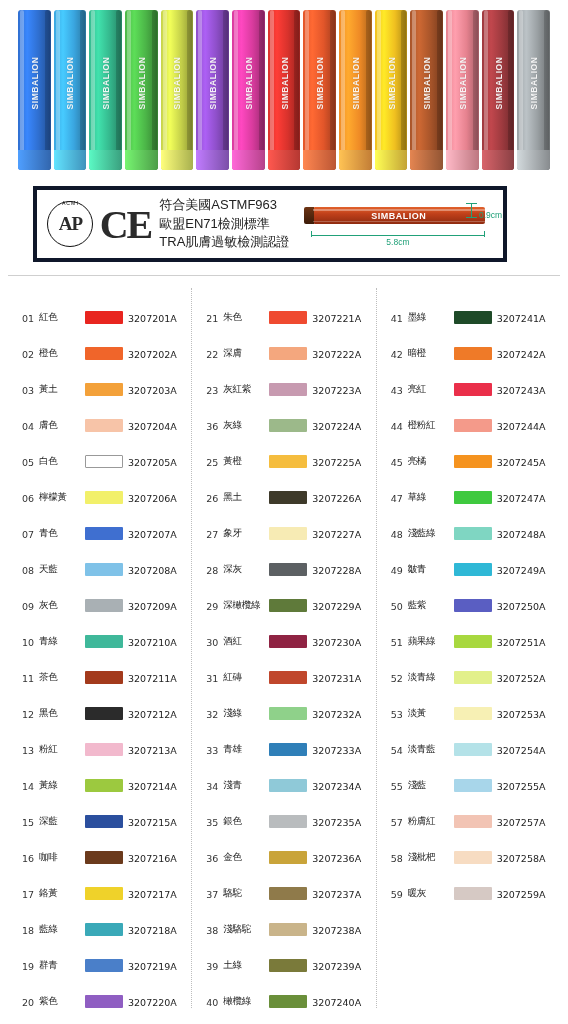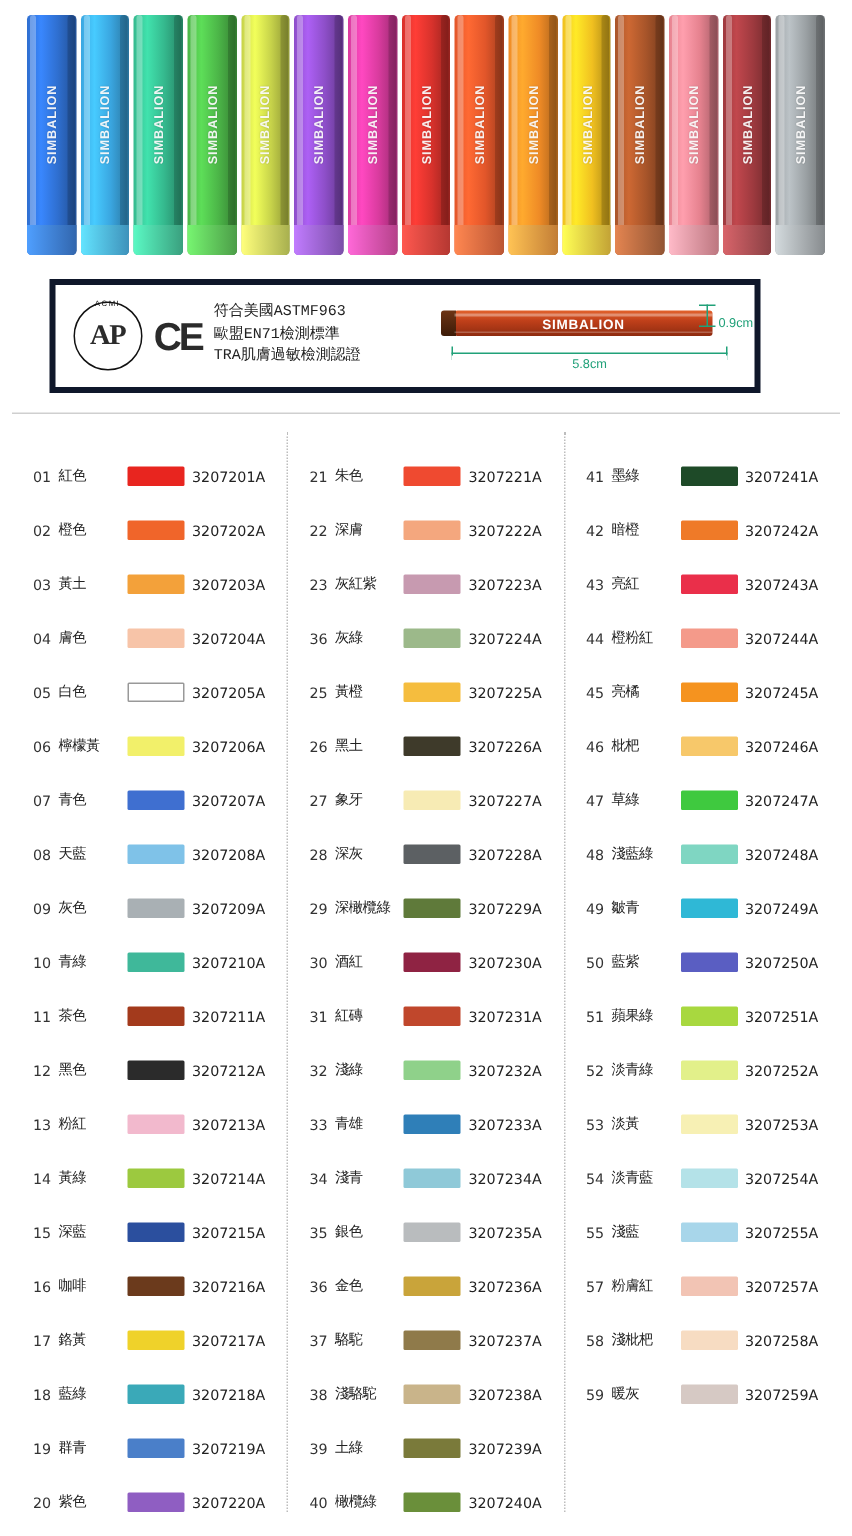--- a/index.html
+++ b/index.html
@@ -53,26 +53,26 @@
   .ap-seal .ring{
     width:44px;height:44px;border:1.6px solid #111;border-radius:50%;
     display:flex;align-items:center;justify-content:center;position:relative;
   }
   .ap-seal .ap{font-family:"Liberation Serif",serif;font-size:19px;font-weight:700;letter-spacing:-1px;}
   .ap-seal .acmi{
     position:absolute;top:-2px;left:0;right:0;text-align:center;
     font-size:5.2px;letter-spacing:1px;color:#111;
   }
   .ce-mark{
-    font-family:Liberation Sans, sans-serif;font-size:26px;font-weight:700;
+    font-family:Liberation Serif, serif;font-size:40px;font-weight:700;
     letter-spacing:-2px;margin:0 8px 0 2px;
   }
   .cert-text{
-    font-size:10px;line-height:1.45;color:#222;
-    font-family:Liberation Mono, monospace;width:150px;
+    font-size:13px;line-height:1.45;color:#222;
+    font-family:Liberation Sans, sans-serif;width:150px;
   }
   .pencil-spec{
     position:relative;width:210px;height:58px;margin-left:4px;
   }
   .pencil{
     position:absolute;left:8px;top:12px;width:172px;height:17px;
     background:linear-gradient(180deg,#e2622c 0%,#c0401a 40%,#8e2b10 100%);
     border-radius:2px;display:flex;align-items:center;justify-content:center;
   }
   .pencil .ptip{
@@ -580,26 +580,20 @@
         <span class="swatch" style="background:#f49a8a;"></span>
         <span class="code">3207244A</span>
       </div>
       <div class="row">
         <span class="num">45</span>
         <span class="cname">亮橘</span>
         <span class="swatch" style="background:#f5931f;"></span>
         <span class="code">3207245A</span>
       </div>
       <div class="row">
-        <span class="num">46</span>
-        <span class="cname">枇杷</span>
-        <span class="swatch" style="background:#f7c86a;"></span>
-        <span class="code">3207246A</span>
-      </div>
-      <div class="row">
         <span class="num">47</span>
         <span class="cname">草綠</span>
         <span class="swatch" style="background:#3fc93f;"></span>
         <span class="code">3207247A</span>
       </div>
       <div class="row">
         <span class="num">48</span>
         <span class="cname">淺藍綠</span>
         <span class="swatch" style="background:#7fd6c2;"></span>
         <span class="code">3207248A</span>

